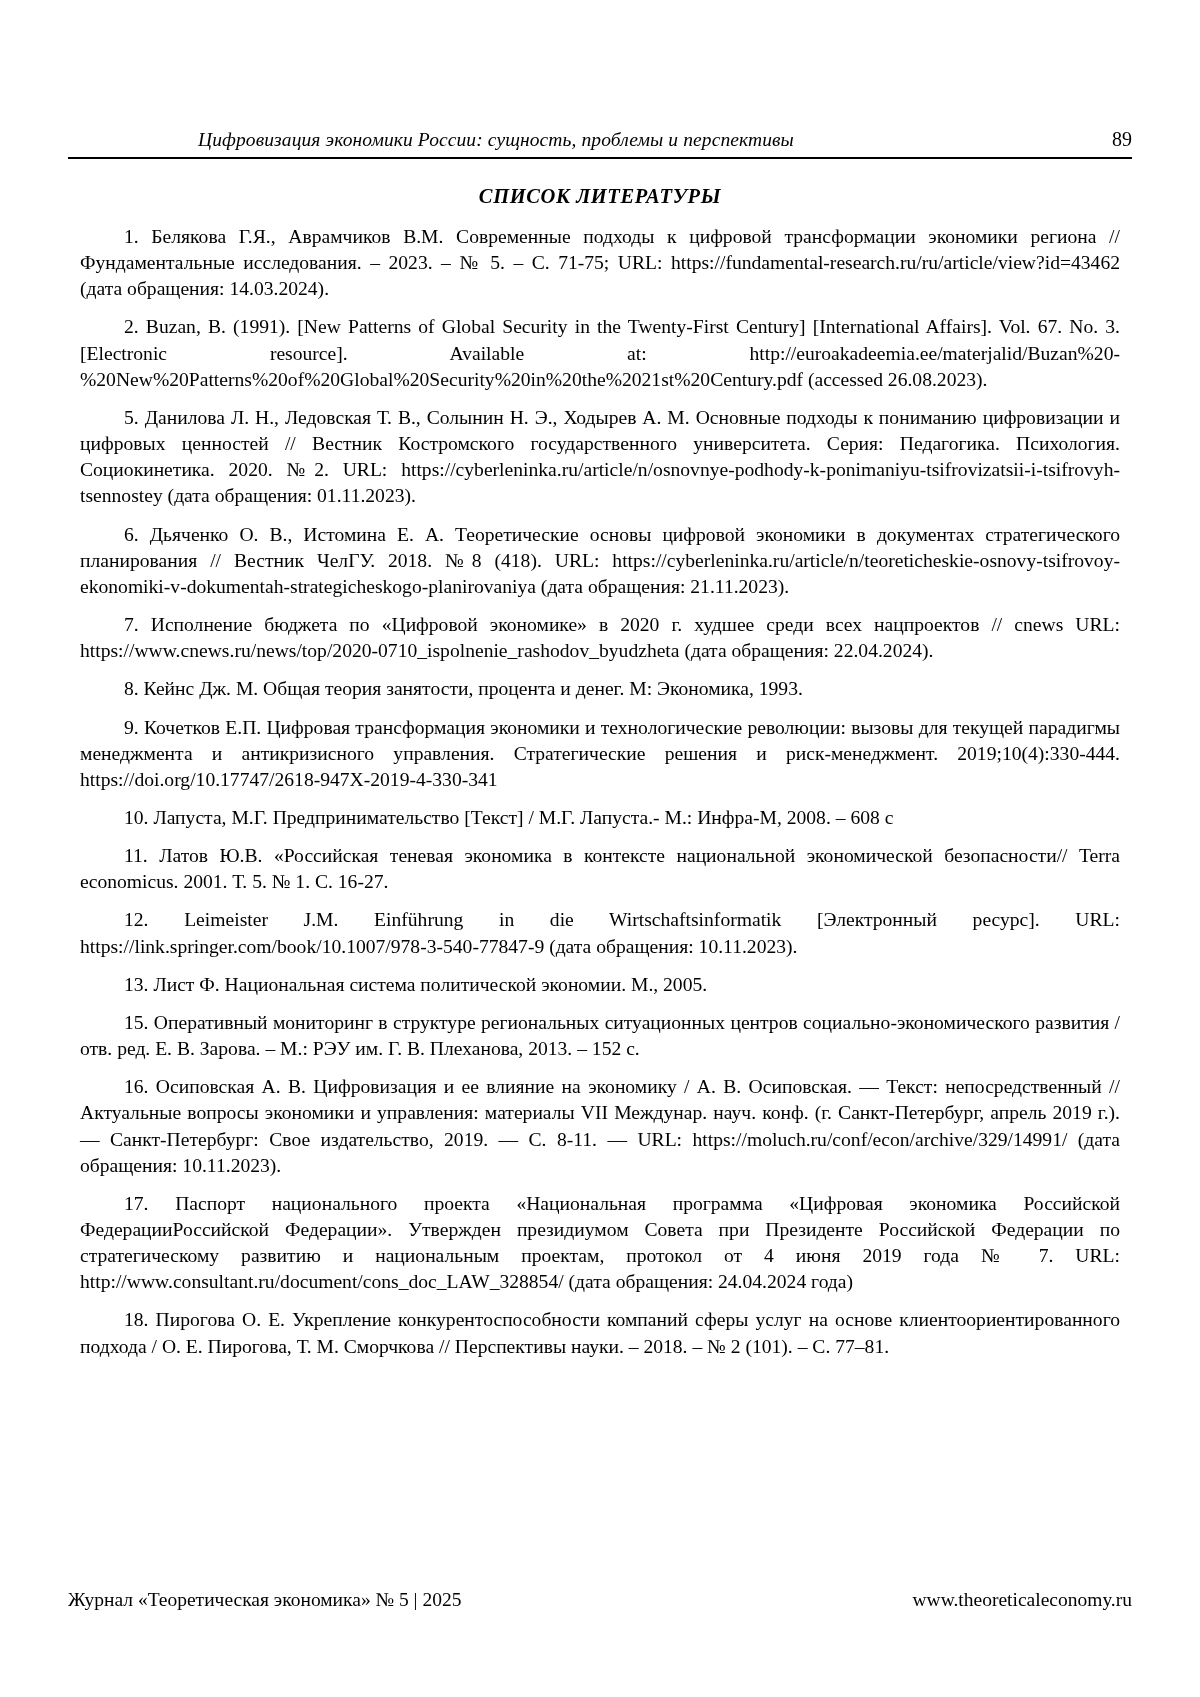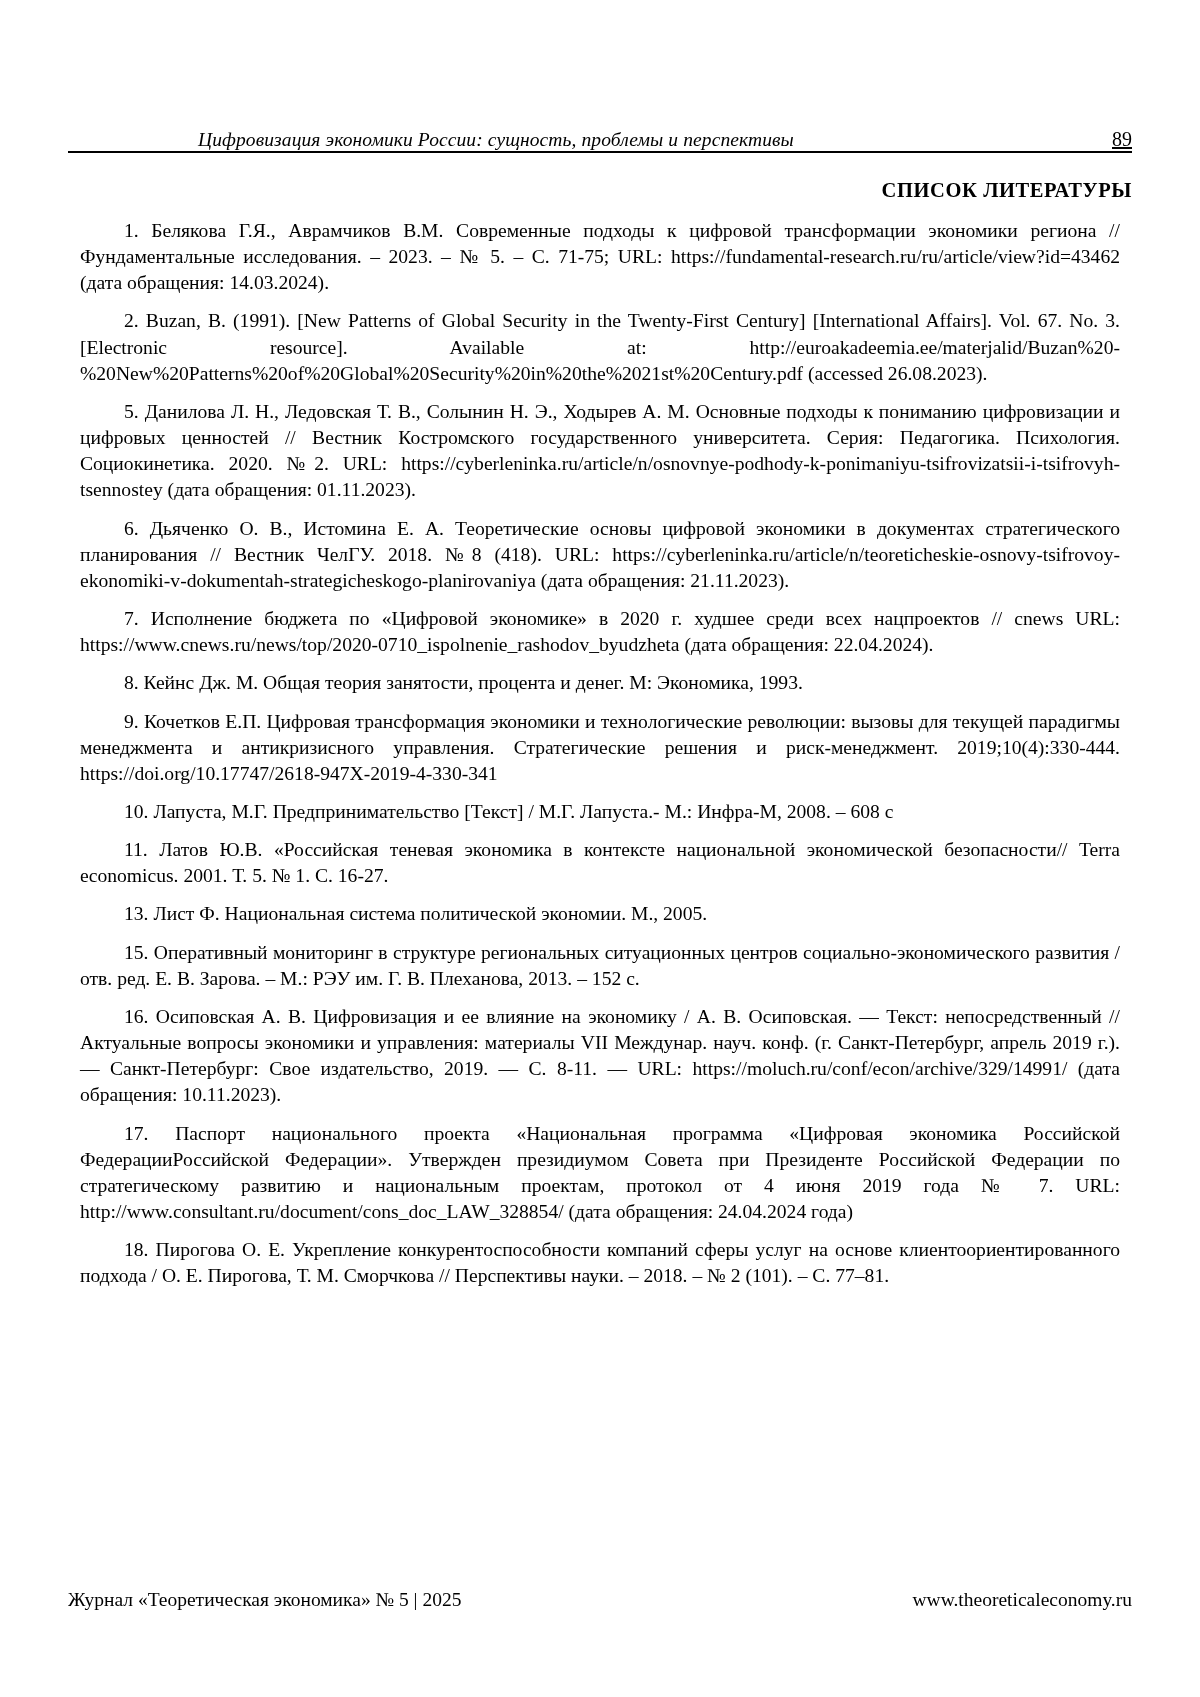--- a/index.html
+++ b/index.html
@@ -22,42 +22,43 @@
     left: 68px;
     right: 68px;
     top: 128px;
   }
   
   .runhead {
     display: flex;
     align-items: baseline;
     justify-content: space-between;
     font-size: 19.5px;
+    padding-bottom: 6px;
   }
   .runhead-title {
     font-style: italic;
     margin-left: 130px;
     letter-spacing: 0.1px;
   }
   .runhead-page {
     font-size: 20px;
-    text-decoration: underline;
   }
   .runhead-rule {
     border-bottom: 2.2px solid #000;
     margin-bottom: 0;
   }
   
   .sec-title {
-    text-align: right;
+    text-align: center;
     font-weight: bold;
     font-size: 20.5px;
     letter-spacing: 0.6px;
     margin-top: 26px;
     margin-bottom: 16px;
+    font-style: italic;
   }
   
   .ref {
     text-align: justify;
     text-justify: inter-word;
     font-size: 19.6px;
     line-height: 1.335;
     text-indent: 44px;
     margin: 12px;
     hyphens: none;
@@ -94,20 +95,21 @@
     <div class="ref-list">
       <p class="ref">1. Белякова Г.Я., Аврамчиков В.М. Современные подходы к цифровой трансформации экономики региона // Фундаментальные исследования. – 2023. – № 5. – С. 71-75; URL: https://fundamental-research.ru/ru/article/view?id=43462 (дата обращения: 14.03.2024).</p>
       <p class="ref">2. Buzan, B. (1991). [New Patterns of Global Security in the Twenty-First Century] [International Affairs]. Vol. 67. No. 3. [Electronic resource]. Available at: http://euroakadeemia.ee/materjalid/Buzan%20-%20New%20Patterns%20of%20Global%20Security%20in%20the%2021st%20Century.pdf (accessed 26.08.2023).</p>
       <p class="ref">5. Данилова Л. Н., Ледовская Т. В., Солынин Н. Э., Ходырев А. М. Основные подходы к пониманию цифровизации и цифровых ценностей // Вестник Костромского государственного университета. Серия: Педагогика. Психология. Социокинетика. 2020. №2. URL: https://cyberleninka.ru/article/n/osnovnye-podhody-k-ponimaniyu-tsifrovizatsii-i-tsifrovyh-tsennostey (дата обращения: 01.11.2023).</p>
       <p class="ref">6. Дьяченко О. В., Истомина Е. А. Теоретические основы цифровой экономики в документах стратегического планирования // Вестник ЧелГУ. 2018. №8 (418). URL: https://cyberleninka.ru/article/n/teoreticheskie-osnovy-tsifrovoy-ekonomiki-v-dokumentah-strategicheskogo-planirovaniya (дата обращения: 21.11.2023).</p>
       <p class="ref">7. Исполнение бюджета по «Цифровой экономике» в 2020 г. худшее среди всех нацпроектов // cnews URL: https://www.cnews.ru/news/top/2020-0710_ispolnenie_rashodov_byudzheta (дата обращения: 22.04.2024).</p>
       <p class="ref">8. Кейнс Дж. М. Общая теория занятости, процента и денег. М: Экономика, 1993.</p>
       <p class="ref">9. Кочетков Е.П. Цифровая трансформация экономики и технологические революции: вызовы для текущей парадигмы менеджмента и антикризисного управления. Стратегические решения и риск-менеджмент. 2019;10(4):330-444. https://doi.org/10.17747/2618-947X-2019-4-330-341</p>
       <p class="ref">10. Лапуста, М.Г. Предпринимательство [Текст] / М.Г. Лапуста.- М.: Инфра-М, 2008. – 608 с</p>
       <p class="ref">11. Латов Ю.В. «Российская теневая экономика в контексте национальной экономической безопасности// Terra economicus. 2001. Т. 5. № 1. С. 16-27.</p>
+      <p class="ref">12. Leimeister J.M. Einführung in die Wirtschaftsinformatik [Электронный ресурс]. URL: https://link.springer.com/book/10.1007/978-3-540-77847-9 (дата обращения: 10.11.2023).</p>
       <p class="ref">13. Лист Ф. Национальная система политической экономии. М., 2005.</p>
       <p class="ref">15. Оперативный мониторинг в структуре региональных ситуационных центров социально-экономического развития / отв. ред. Е. В. Зарова. – М.: РЭУ им. Г. В. Плеханова, 2013. – 152 с.</p>
       <p class="ref">16. Осиповская А. В. Цифровизация и ее влияние на экономику / А. В. Осиповская. — Текст: непосредственный // Актуальные вопросы экономики и управления: материалы VII Междунар. науч. конф. (г. Санкт-Петербург, апрель 2019 г.). — Санкт-Петербург: Свое издательство, 2019. — С. 8-11. — URL: https://moluch.ru/conf/econ/archive/329/14991/ (дата обращения: 10.11.2023).</p>
       <p class="ref">17. Паспорт национального проекта «Национальная программа «Цифровая экономика Российской ФедерацииРоссийской Федерации». Утвержден президиумом Совета при Президенте Российской Федерации по стратегическому развитию и национальным проектам, протокол от 4 июня 2019 года № 7. URL: http://www.consultant.ru/document/cons_doc_LAW_328854/ (дата обращения: 24.04.2024 года)</p>
       <p class="ref">18. Пирогова О. Е. Укрепление конкурентоспособности компаний сферы услуг на основе клиентоориентированного подхода / О. Е. Пирогова, Т. М. Сморчкова // Перспективы науки. – 2018. – № 2 (101). – С. 77–81.</p>
     </div>
 
   </div>
 
   <div class="footer">

